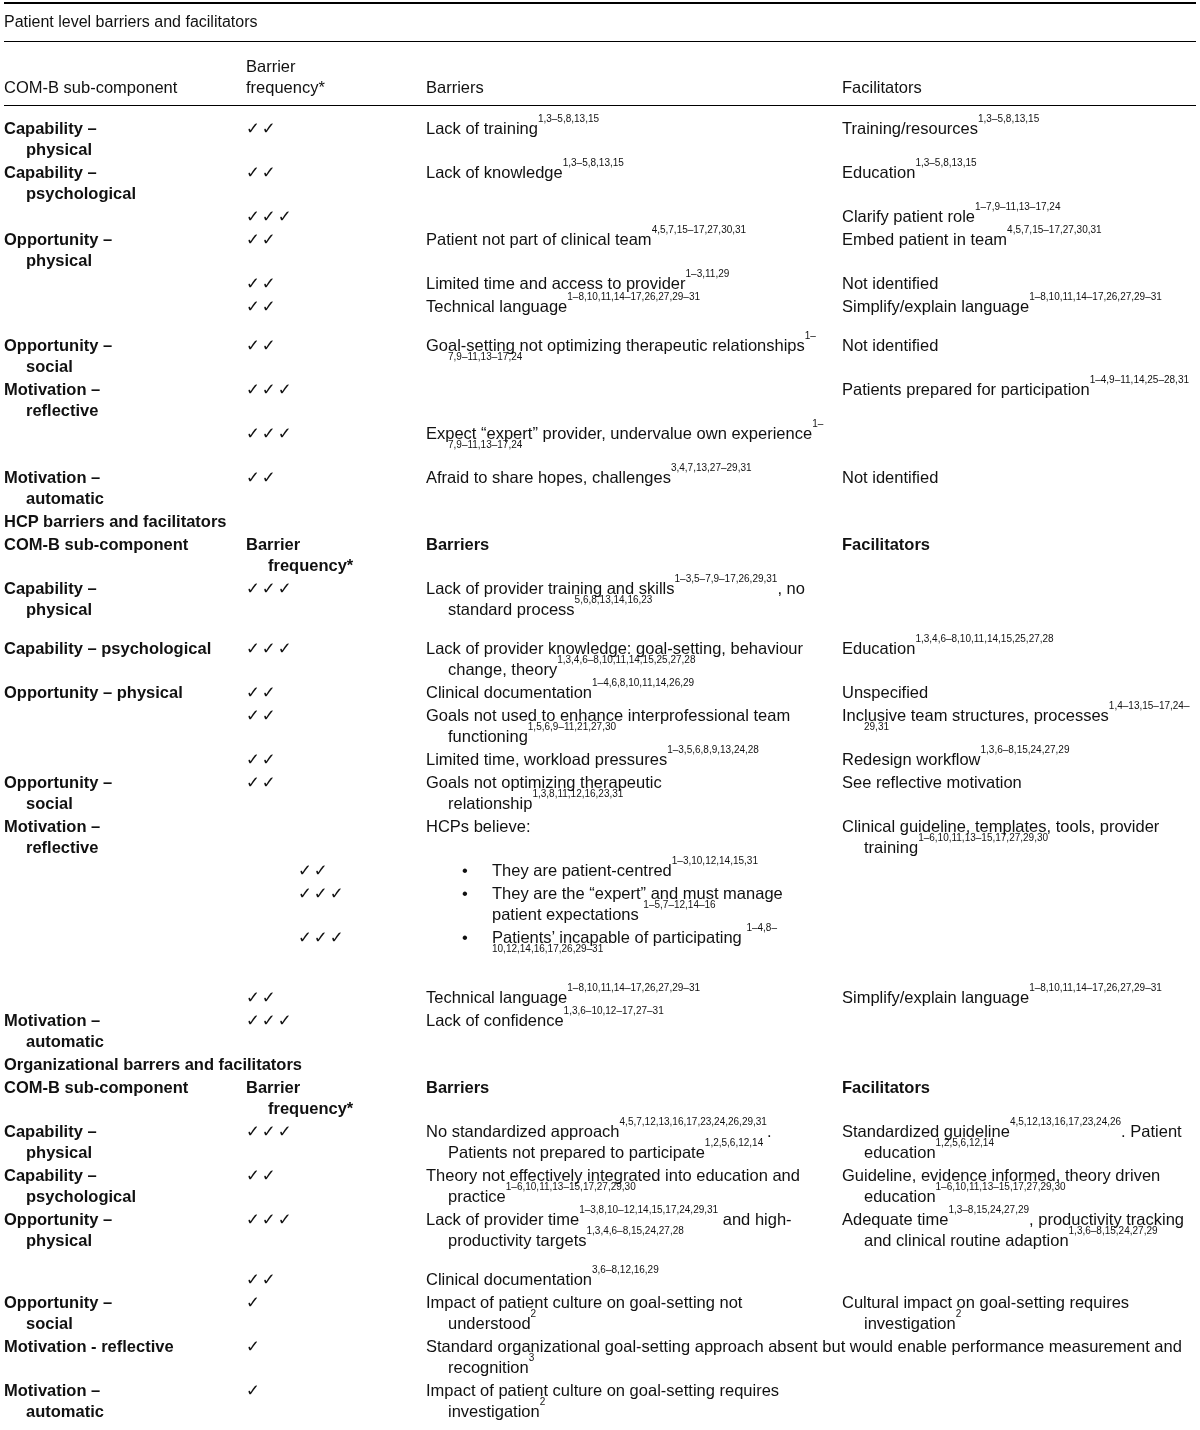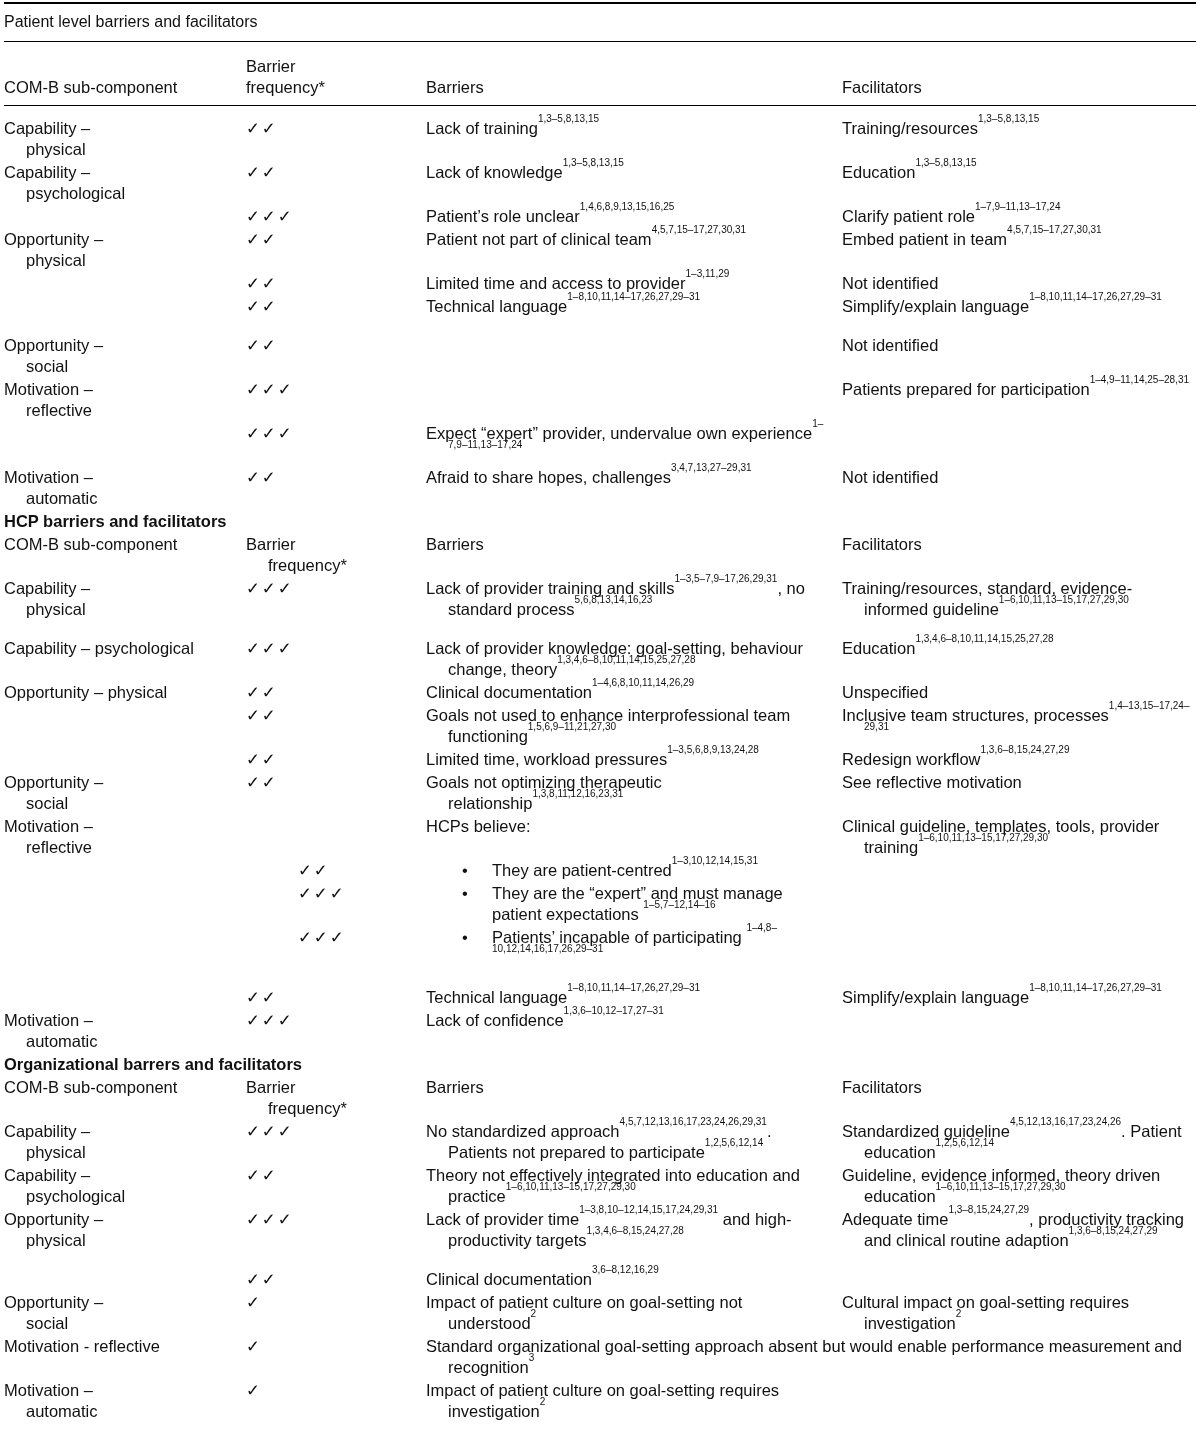--- a/index.html
+++ b/index.html
@@ -13,21 +13,21 @@
   .thead { padding:14px 0 7px 0; align-items:end; }
   .th { font-size:16.5px; line-height:21px; }
   .tbody { padding:11px 0 12px 0; }
   .c { font-size:16.5px; line-height:21px; padding:1px 12px 1px 0; }
   .heading { grid-column:1/5; font-weight:bold; }
   .col1 { grid-column:1; }
   .col2 { grid-column:2; }
   .col3 { grid-column:3; }
   .col4 { grid-column:4; padding-right:2px; }
   .span34 { grid-column:3/5; }
-  .comp { font-weight:normal; }
+  .comp { font-weight:bold; }
   .comp .l2, .l2 { padding-left:22px; }
   .freq { font-weight:600; letter-spacing:2px; }
   .freq.ind { padding-left:52px; }
   .cellp { padding-left:22px; text-indent:-22px; }
   .bullet { padding-left:66px; text-indent:-30px; }
   .blt { display:inline-block; width:30px; text-indent:0; }
   sup { font-size:10px; line-height:0; position:relative; top:-5.5px; overflow-wrap:anywhere; }
   .spacer { grid-column:1/5; height:16px; }
 </style>
 </head>
@@ -60,21 +60,20 @@
       <div class="c cellp col4">Training/resources<sup>1,3–5,8,13,15</sup></div>
       <div class="c comp col1">
         <div class="l1">Capability –</div>
         <div class="l2">psychological</div>
       </div>
       <div class="c freq col2">✓✓</div>
       <div class="c cellp col3">Lack of knowledge<sup>1,3–5,8,13,15</sup></div>
       <div class="c cellp col4">Education<sup>1,3–5,8,13,15</sup></div>
       <div class="c comp col1"></div>
       <div class="c freq col2">✓✓✓</div>
-      <div class="c cellp col3">Patient’s role unclear<sup>1,4,6,8,9,13,15,16,25</sup></div>
       <div class="c cellp col4">Clarify patient role<sup>1–7,9–11,13–17,24</sup></div>
       <div class="c comp col1">
         <div class="l1">Opportunity –</div>
         <div class="l2">physical</div>
       </div>
       <div class="c freq col2">✓✓</div>
       <div class="c cellp col3">Patient not part of clinical team<sup>4,5,7,15–17,27,30,31</sup></div>
       <div class="c cellp col4">Embed patient in team<sup>4,5,7,15–17,27,30,31</sup></div>
       <div class="c comp col1"></div>
       <div class="c freq col2">✓✓</div>
@@ -83,20 +82,21 @@
       <div class="c comp col1"></div>
       <div class="c freq col2">✓✓</div>
       <div class="c cellp col3">Technical language<sup>1–8,10,11,14–17,26,27,29–31</sup></div>
       <div class="c cellp col4">Simplify/explain language<sup>1–8,10,11,14–17,26,27,29–31</sup></div>
       <div class="spacer"></div>
       <div class="c comp col1">
         <div class="l1">Opportunity –</div>
         <div class="l2">social</div>
       </div>
       <div class="c freq col2">✓✓</div>
+      <div class="c cellp col3">Goal-setting not optimizing therapeutic relationships<sup>1–7,9–11,13–17,24</sup></div>
       <div class="c cellp col4">Not identified</div>
       <div class="c comp col1">
         <div class="l1">Motivation –</div>
         <div class="l2">reflective</div>
       </div>
       <div class="c freq col2">✓✓✓</div>
       <div class="c cellp col4">Patients prepared for participation<sup>1–4,9–11,14,25–28,31</sup></div>
       <div class="c comp col1"></div>
       <div class="c freq col2">✓✓✓</div>
       <div class="c cellp col3">Expect “expert” provider, undervalue own experience<sup>1–7,9–11,13–17,24</sup></div>
@@ -115,21 +115,20 @@
         <div class="l2">frequency*</div>
       </div>
       <div class="c th comp col3">Barriers</div>
       <div class="c th comp col4">Facilitators</div>
       <div class="c comp col1">
         <div class="l1">Capability –</div>
         <div class="l2">physical</div>
       </div>
       <div class="c freq col2">✓✓✓</div>
       <div class="c cellp col3">Lack of provider training and skills<sup>1–3,5–7,9–17,26,29,31</sup>, no standard process<sup>5,6,8,13,14,16,23</sup></div>
-      <div class="c cellp col4">Training/resources, standard, evidence-informed guideline<sup>1–6,10,11,13–15,17,27,29,30</sup></div>
       <div class="spacer"></div>
       <div class="c comp col1">
         <div class="l1">Capability – psychological</div>
       </div>
       <div class="c freq col2">✓✓✓</div>
       <div class="c cellp col3">Lack of provider knowledge: goal-setting, behaviour change, theory<sup>1,3,4,6–8,10,11,14,15,25,27,28</sup></div>
       <div class="c cellp col4">Education<sup>1,3,4,6–8,10,11,14,15,25,27,28</sup></div>
       <div class="c comp col1">
         <div class="l1">Opportunity – physical</div>
       </div>

